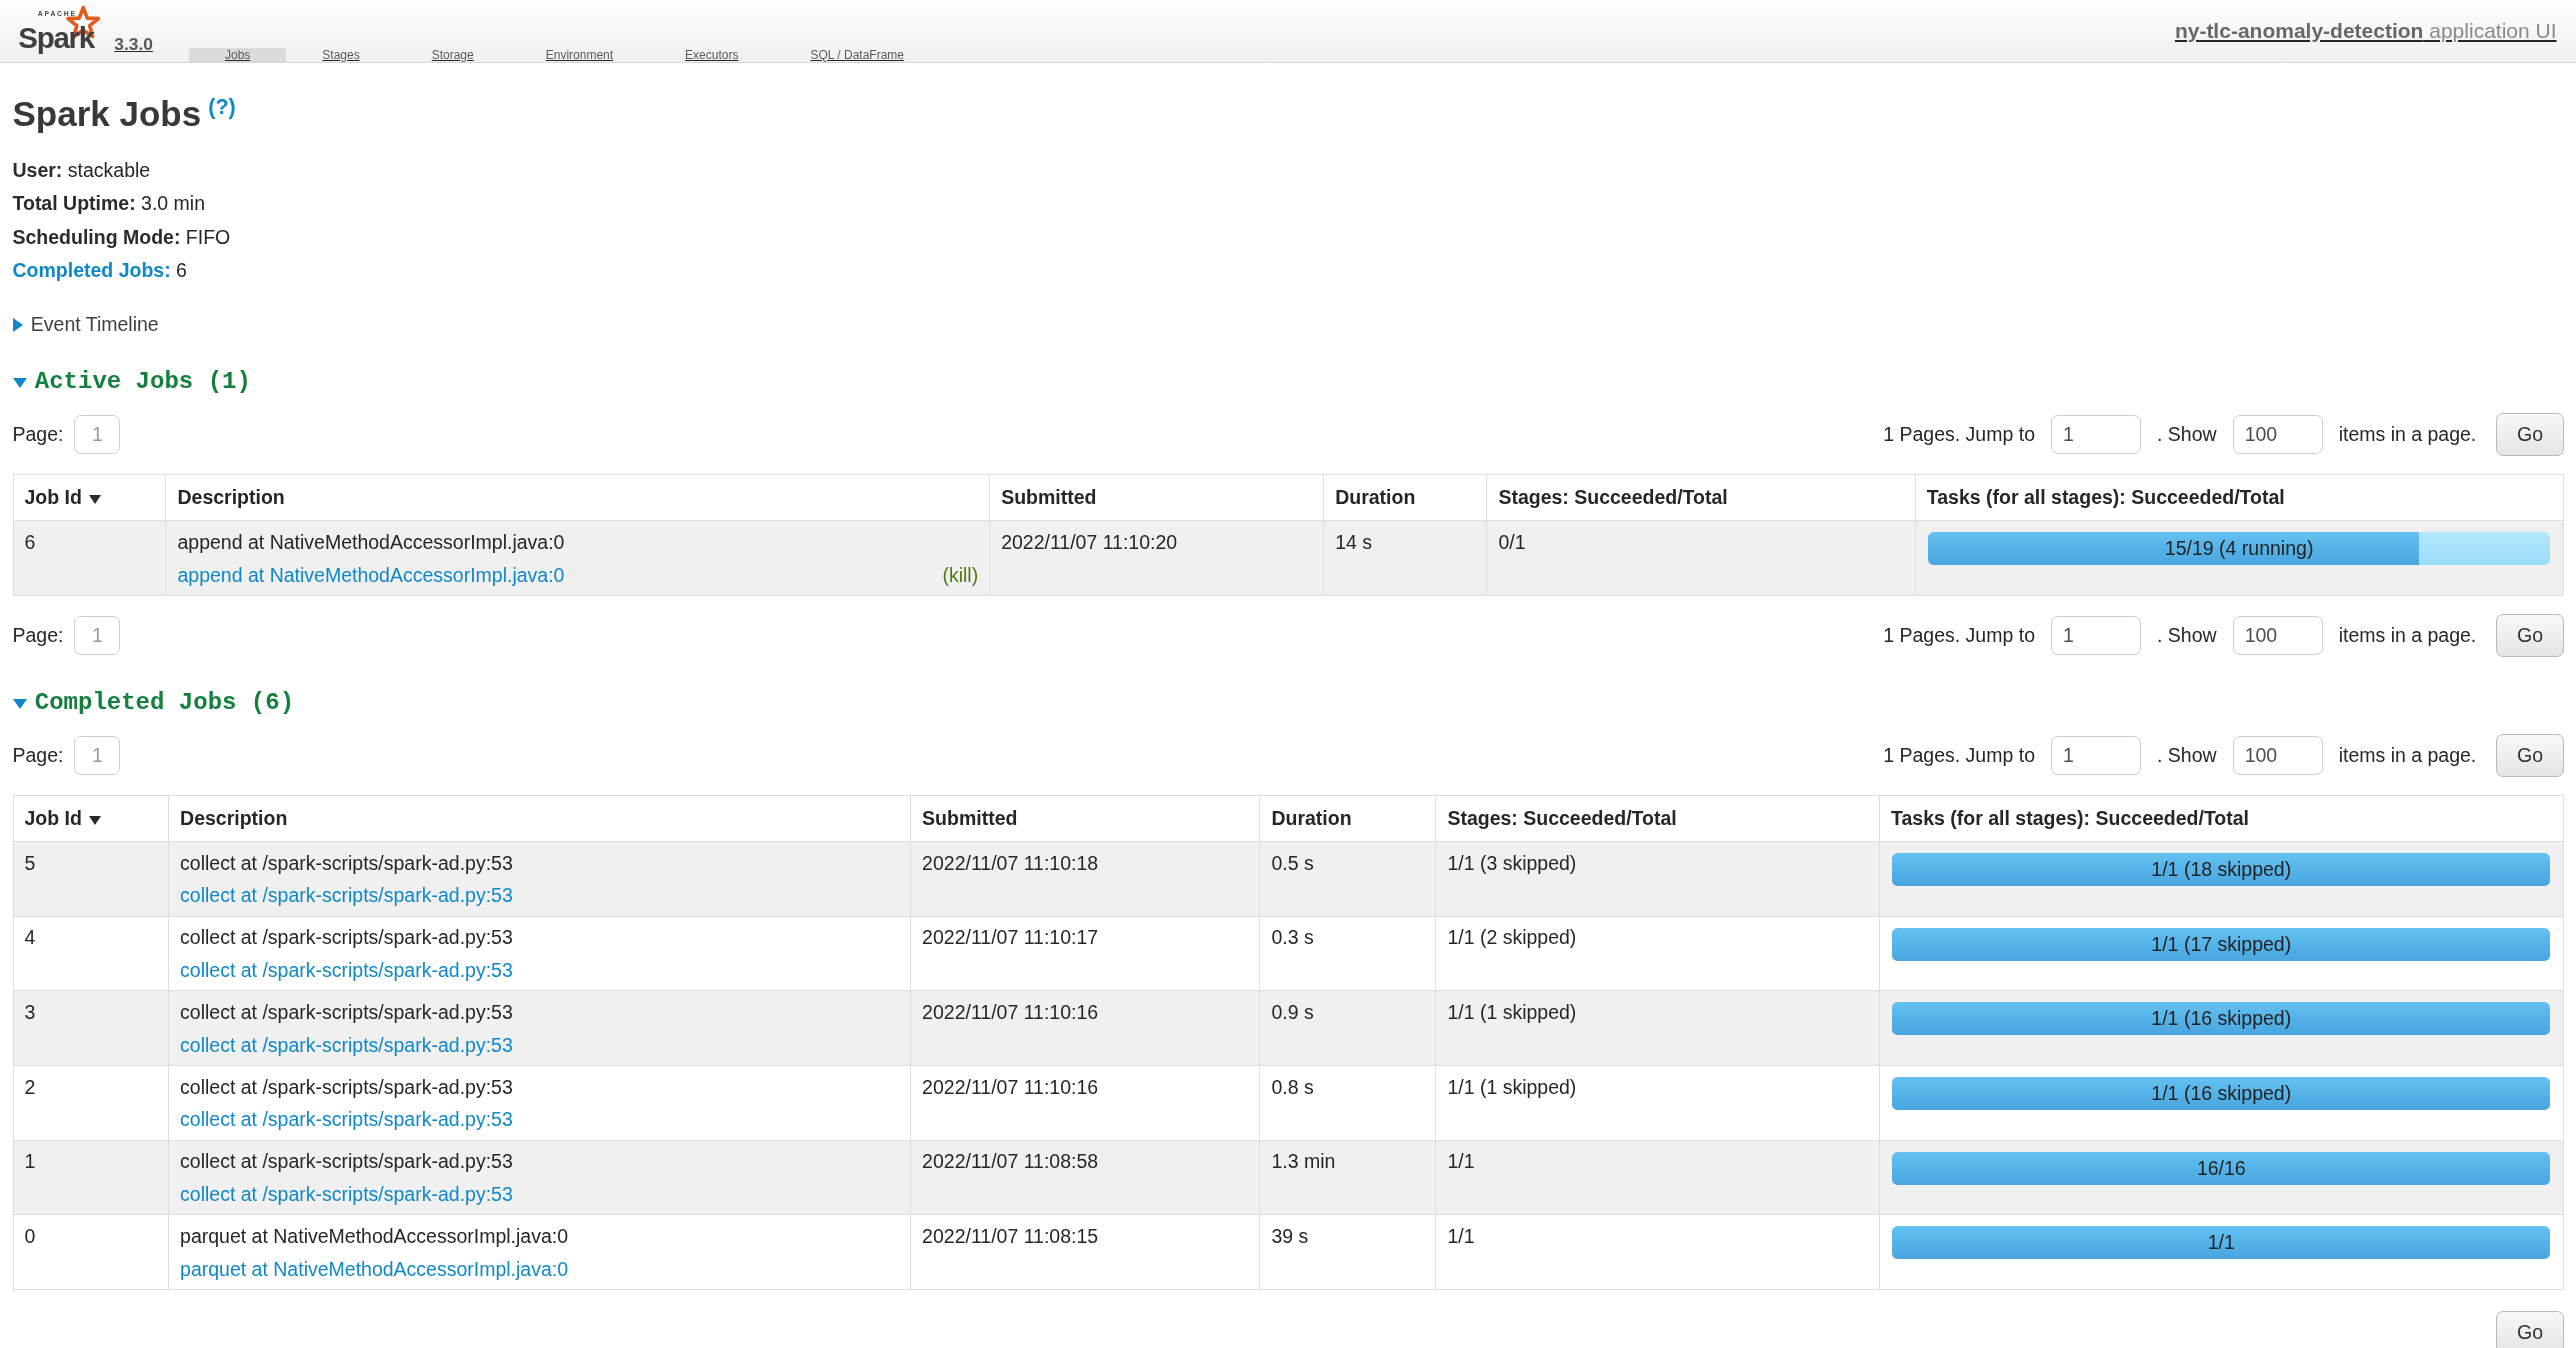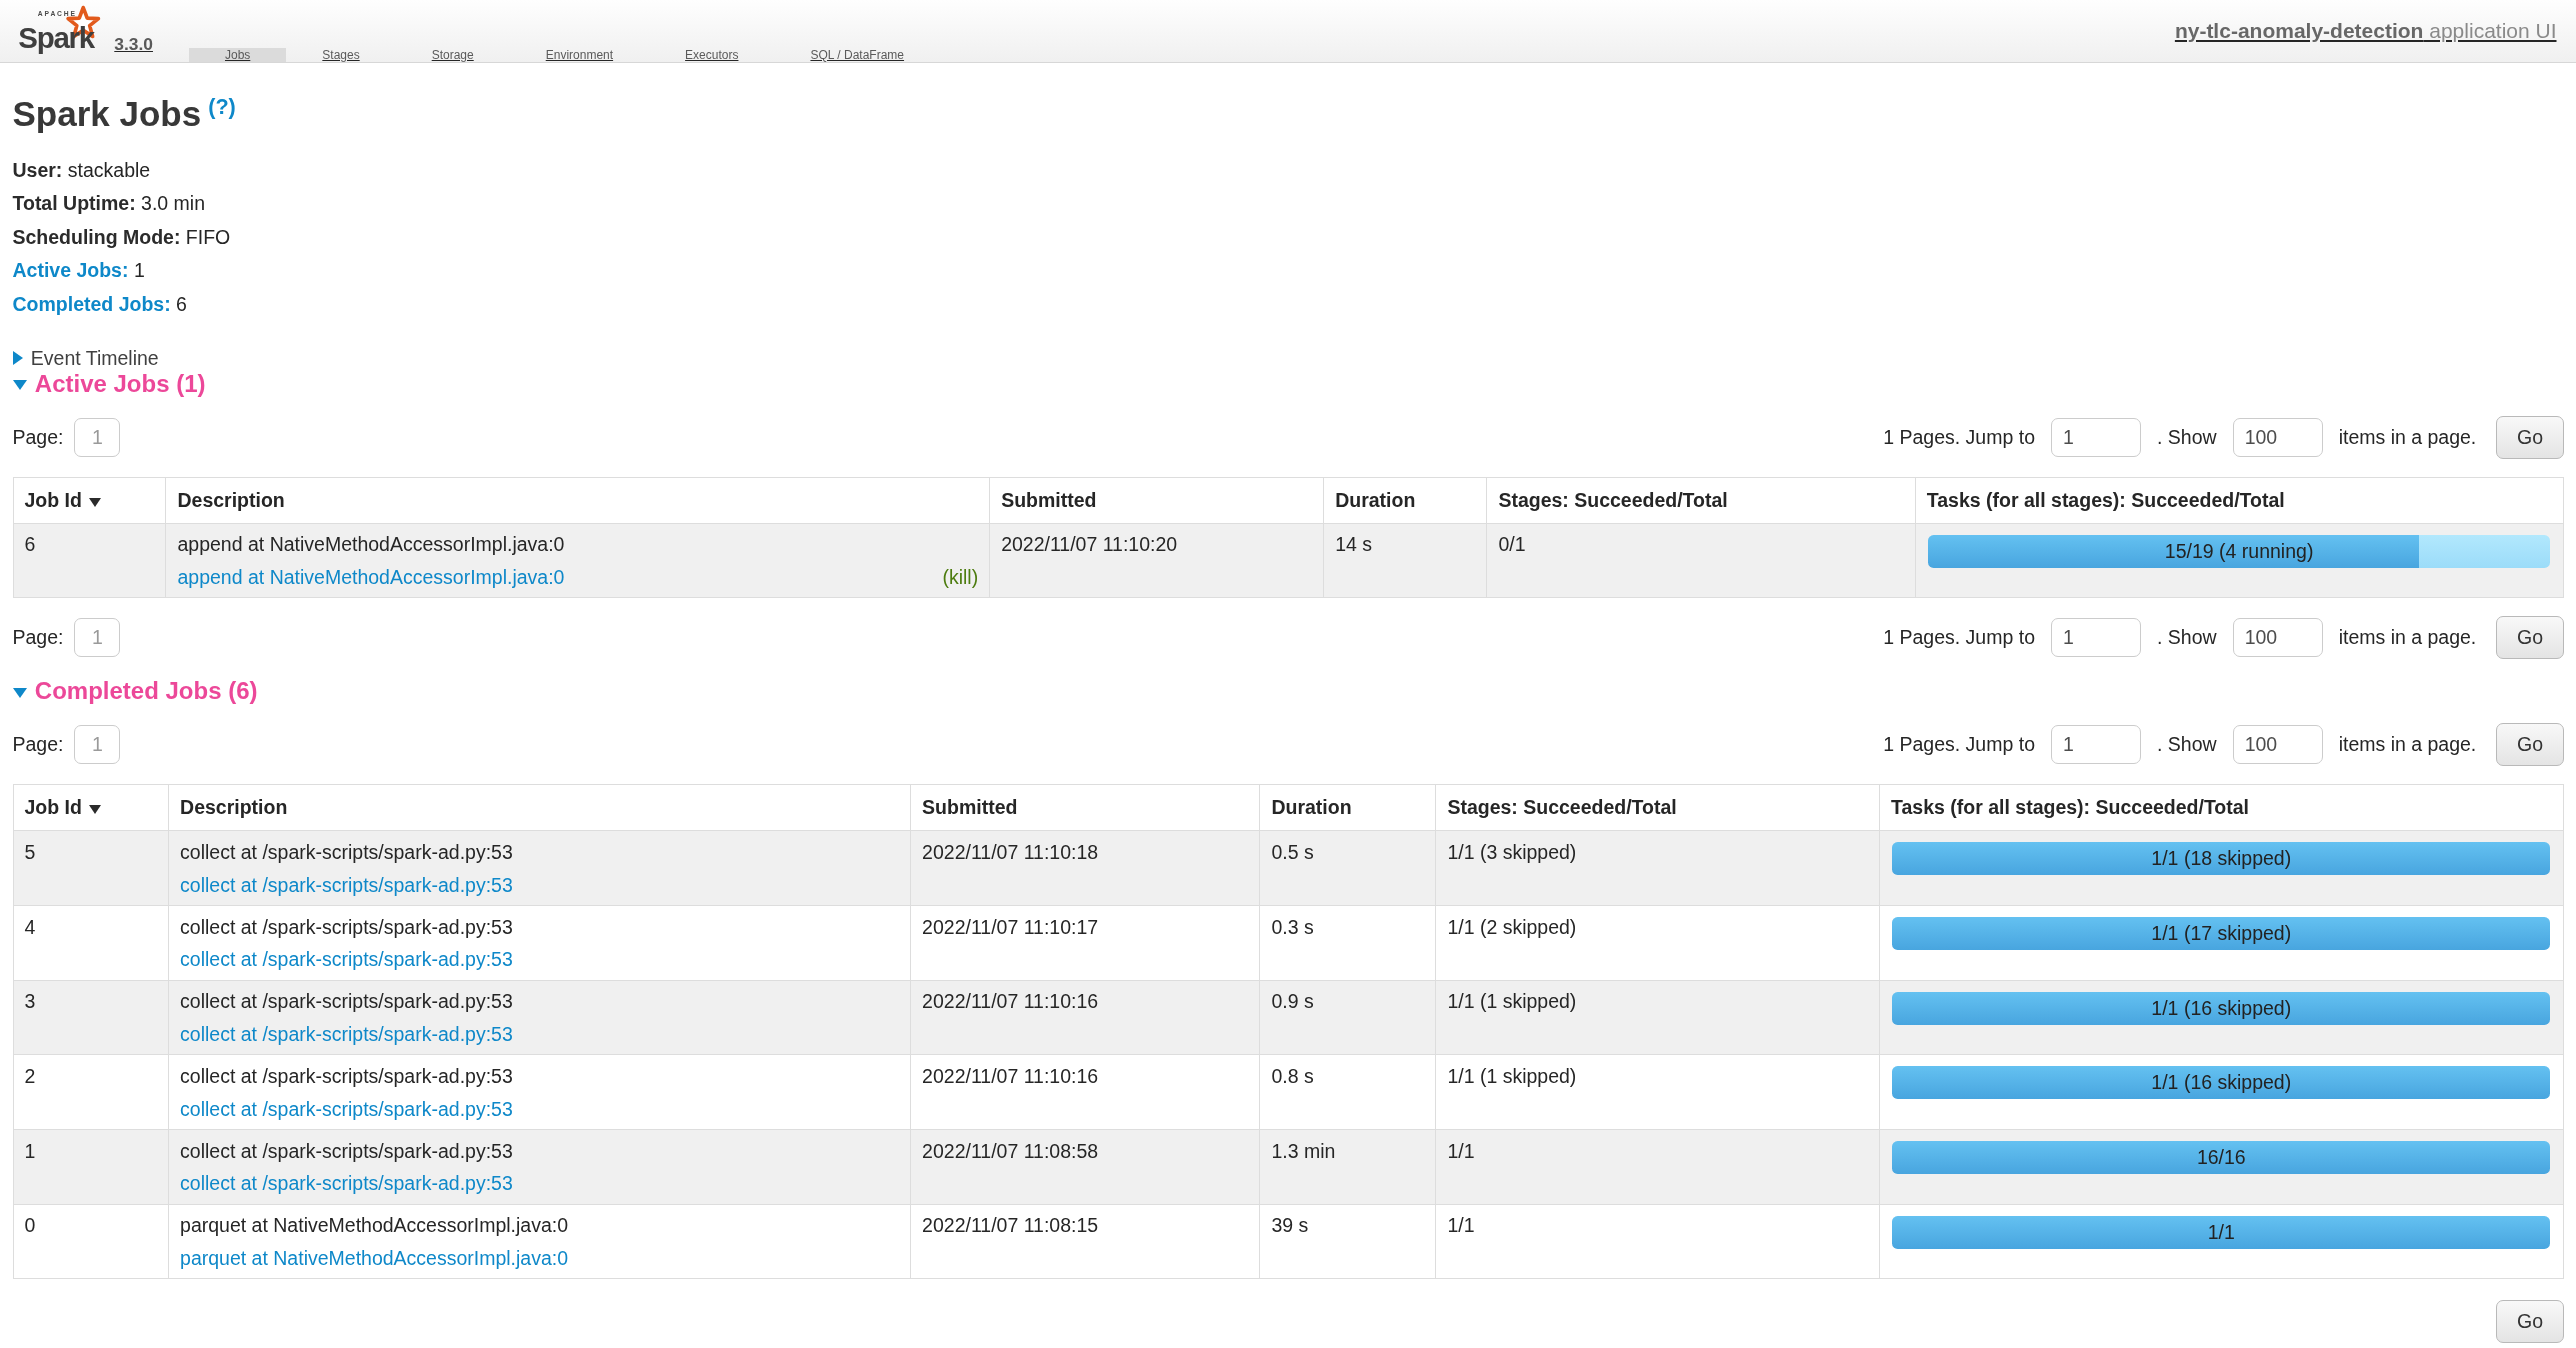--- a/index.html
+++ b/index.html
@@ -89,27 +89,29 @@
   }
   .tri-right {
     width: 0; height: 0;
     border-top: 7.7px solid transparent;
     border-bottom: 7.7px solid transparent;
     border-left: 10.4px solid #0e88c9;
     margin-right: 8.3px;
   }
 
   .section-header {
-    color: #ec4899;
+    margin-top: 32px;
+    color: #15803d;
     font-size: 24px;
     font-weight: bold;
     display: flex;
     align-items: center;
     cursor: pointer;
     width: fit-content;
+    font-family: Liberation Mono, monospace;
   }
   .tri-down {
     width: 0; height: 0;
     border-left: 7.7px solid transparent;
     border-right: 7.7px solid transparent;
     border-top: 10.4px solid #0e88c9;
     margin-right: 8.3px;
     margin-top: 2.8px;
   }
 
@@ -249,24 +251,20 @@
       <span class="label-b">User:</span>
       <span>stackable</span>
     </div>
     <div class="summary-line">
       <span class="label-b">Total Uptime:</span>
       <span>3.0 min</span>
     </div>
     <div class="summary-line">
       <span class="label-b">Scheduling Mode:</span>
       <span>FIFO</span>
-    </div>
-    <div class="summary-line">
-      <span class="label-link">Active Jobs:</span>
-      <span>1</span>
     </div>
     <div class="summary-line">
       <span class="label-link">Completed Jobs:</span>
       <span>6</span>
     </div>
   </div>
 
   <div class="event-timeline">
     <span class="tri-right"></span>
     <span>Event Timeline</span>

